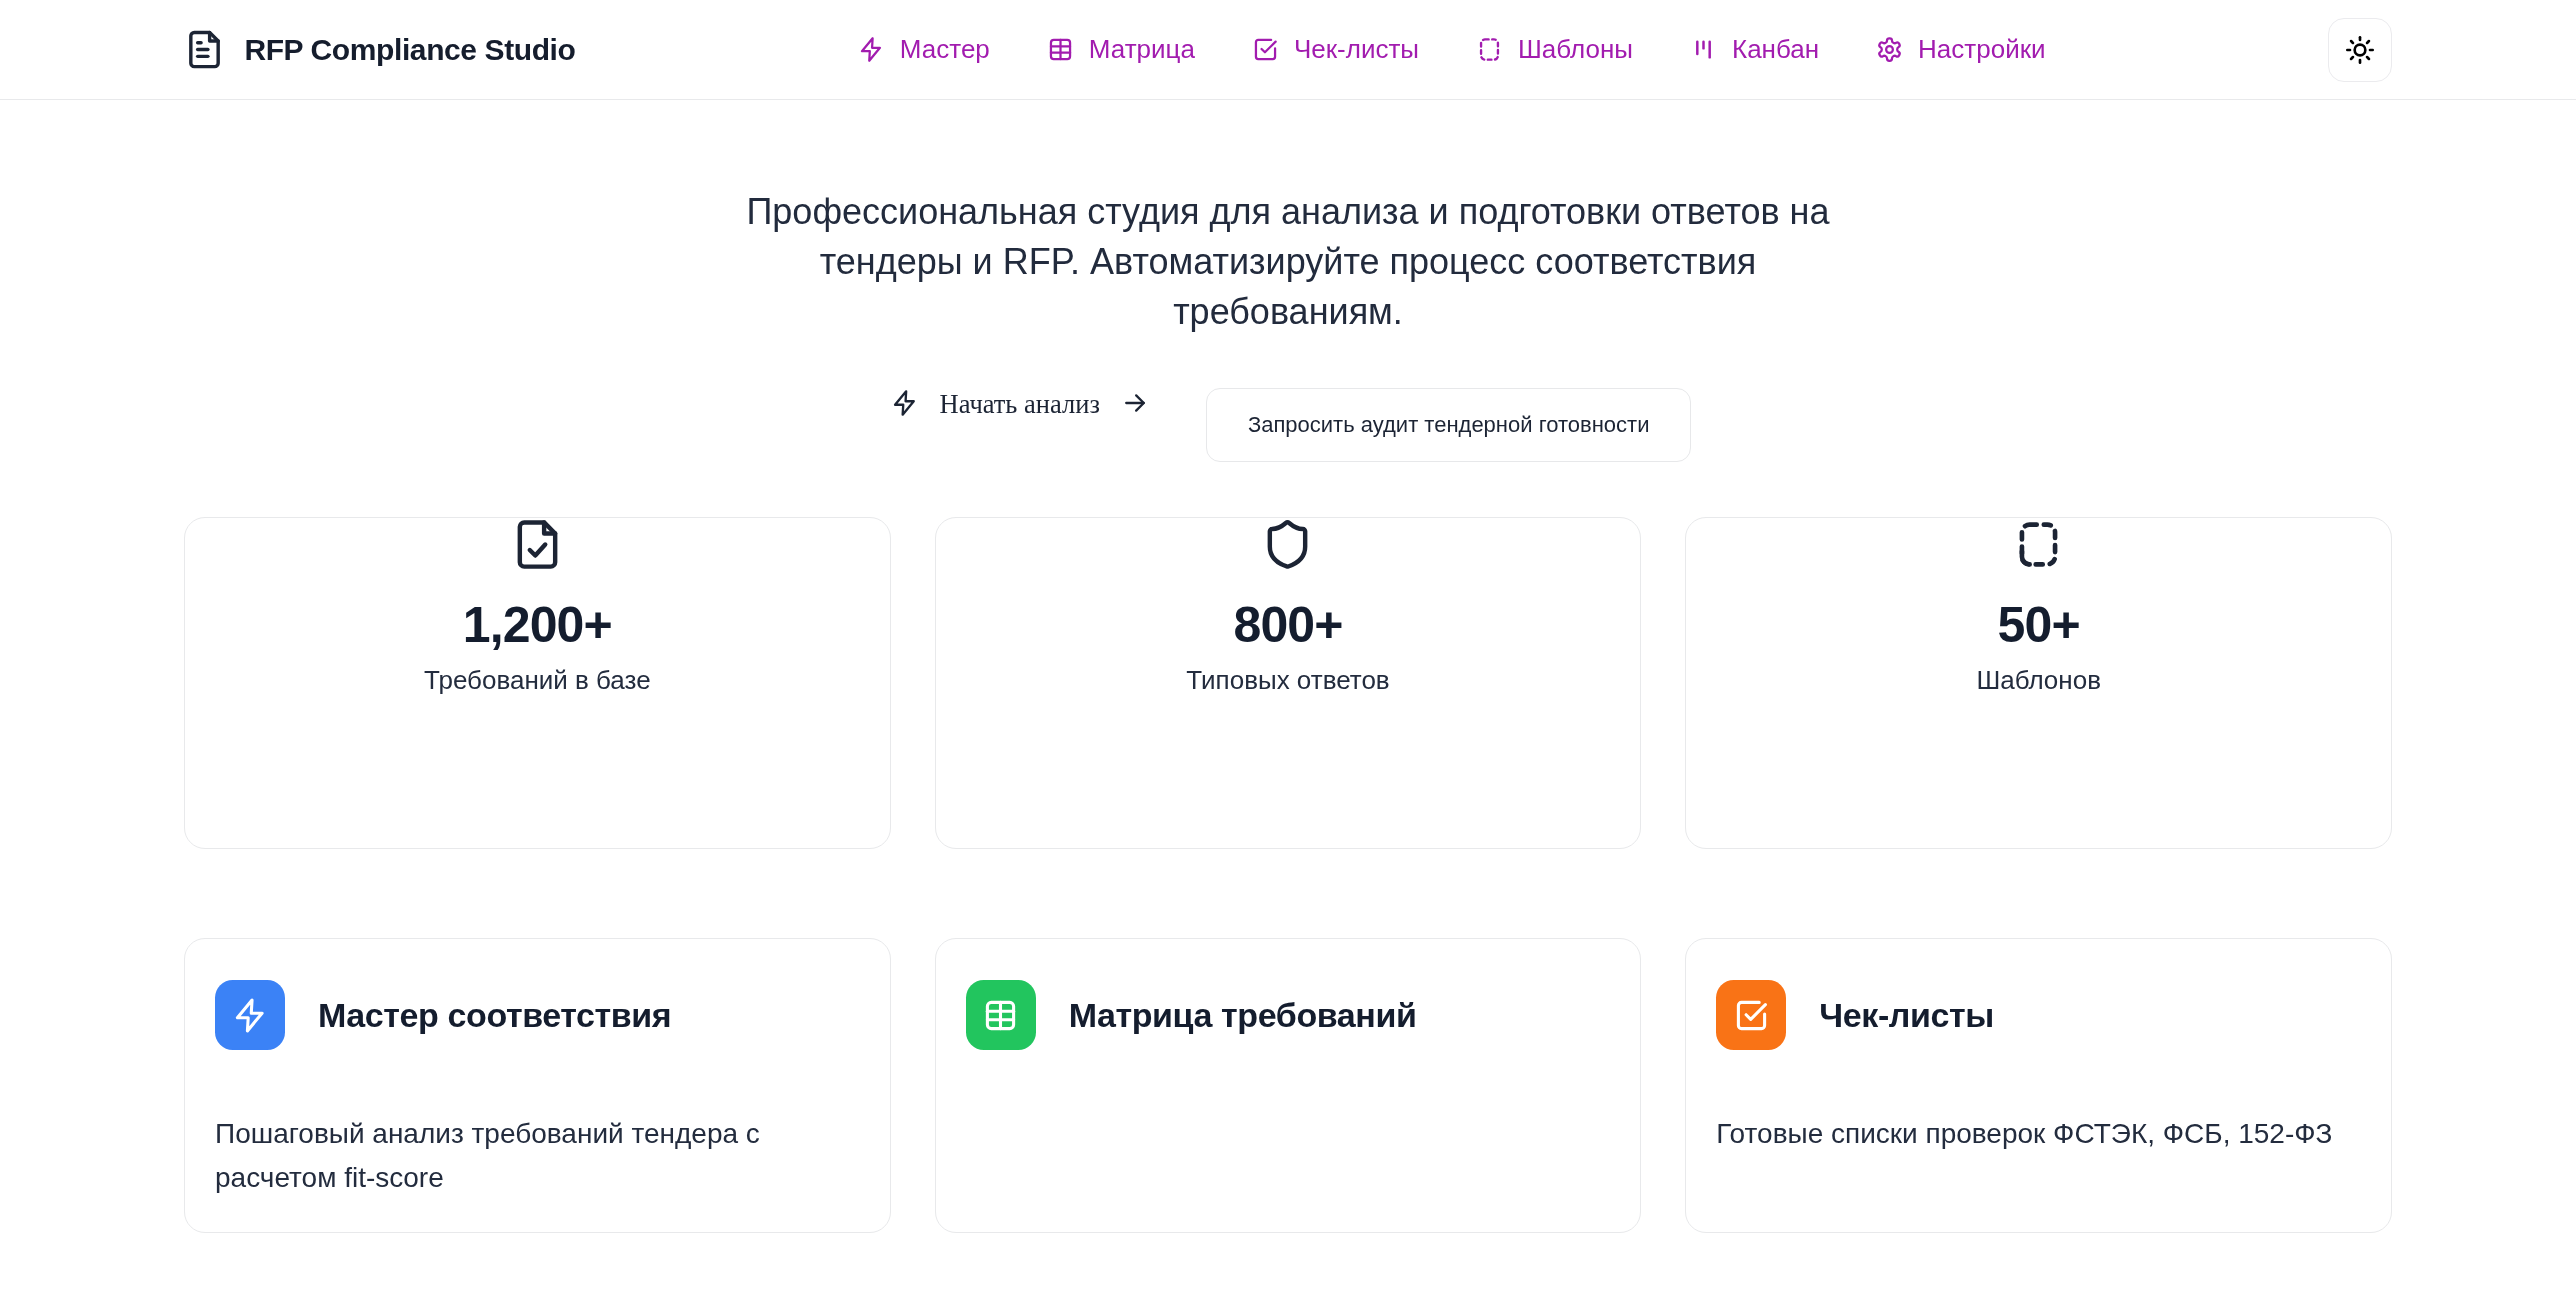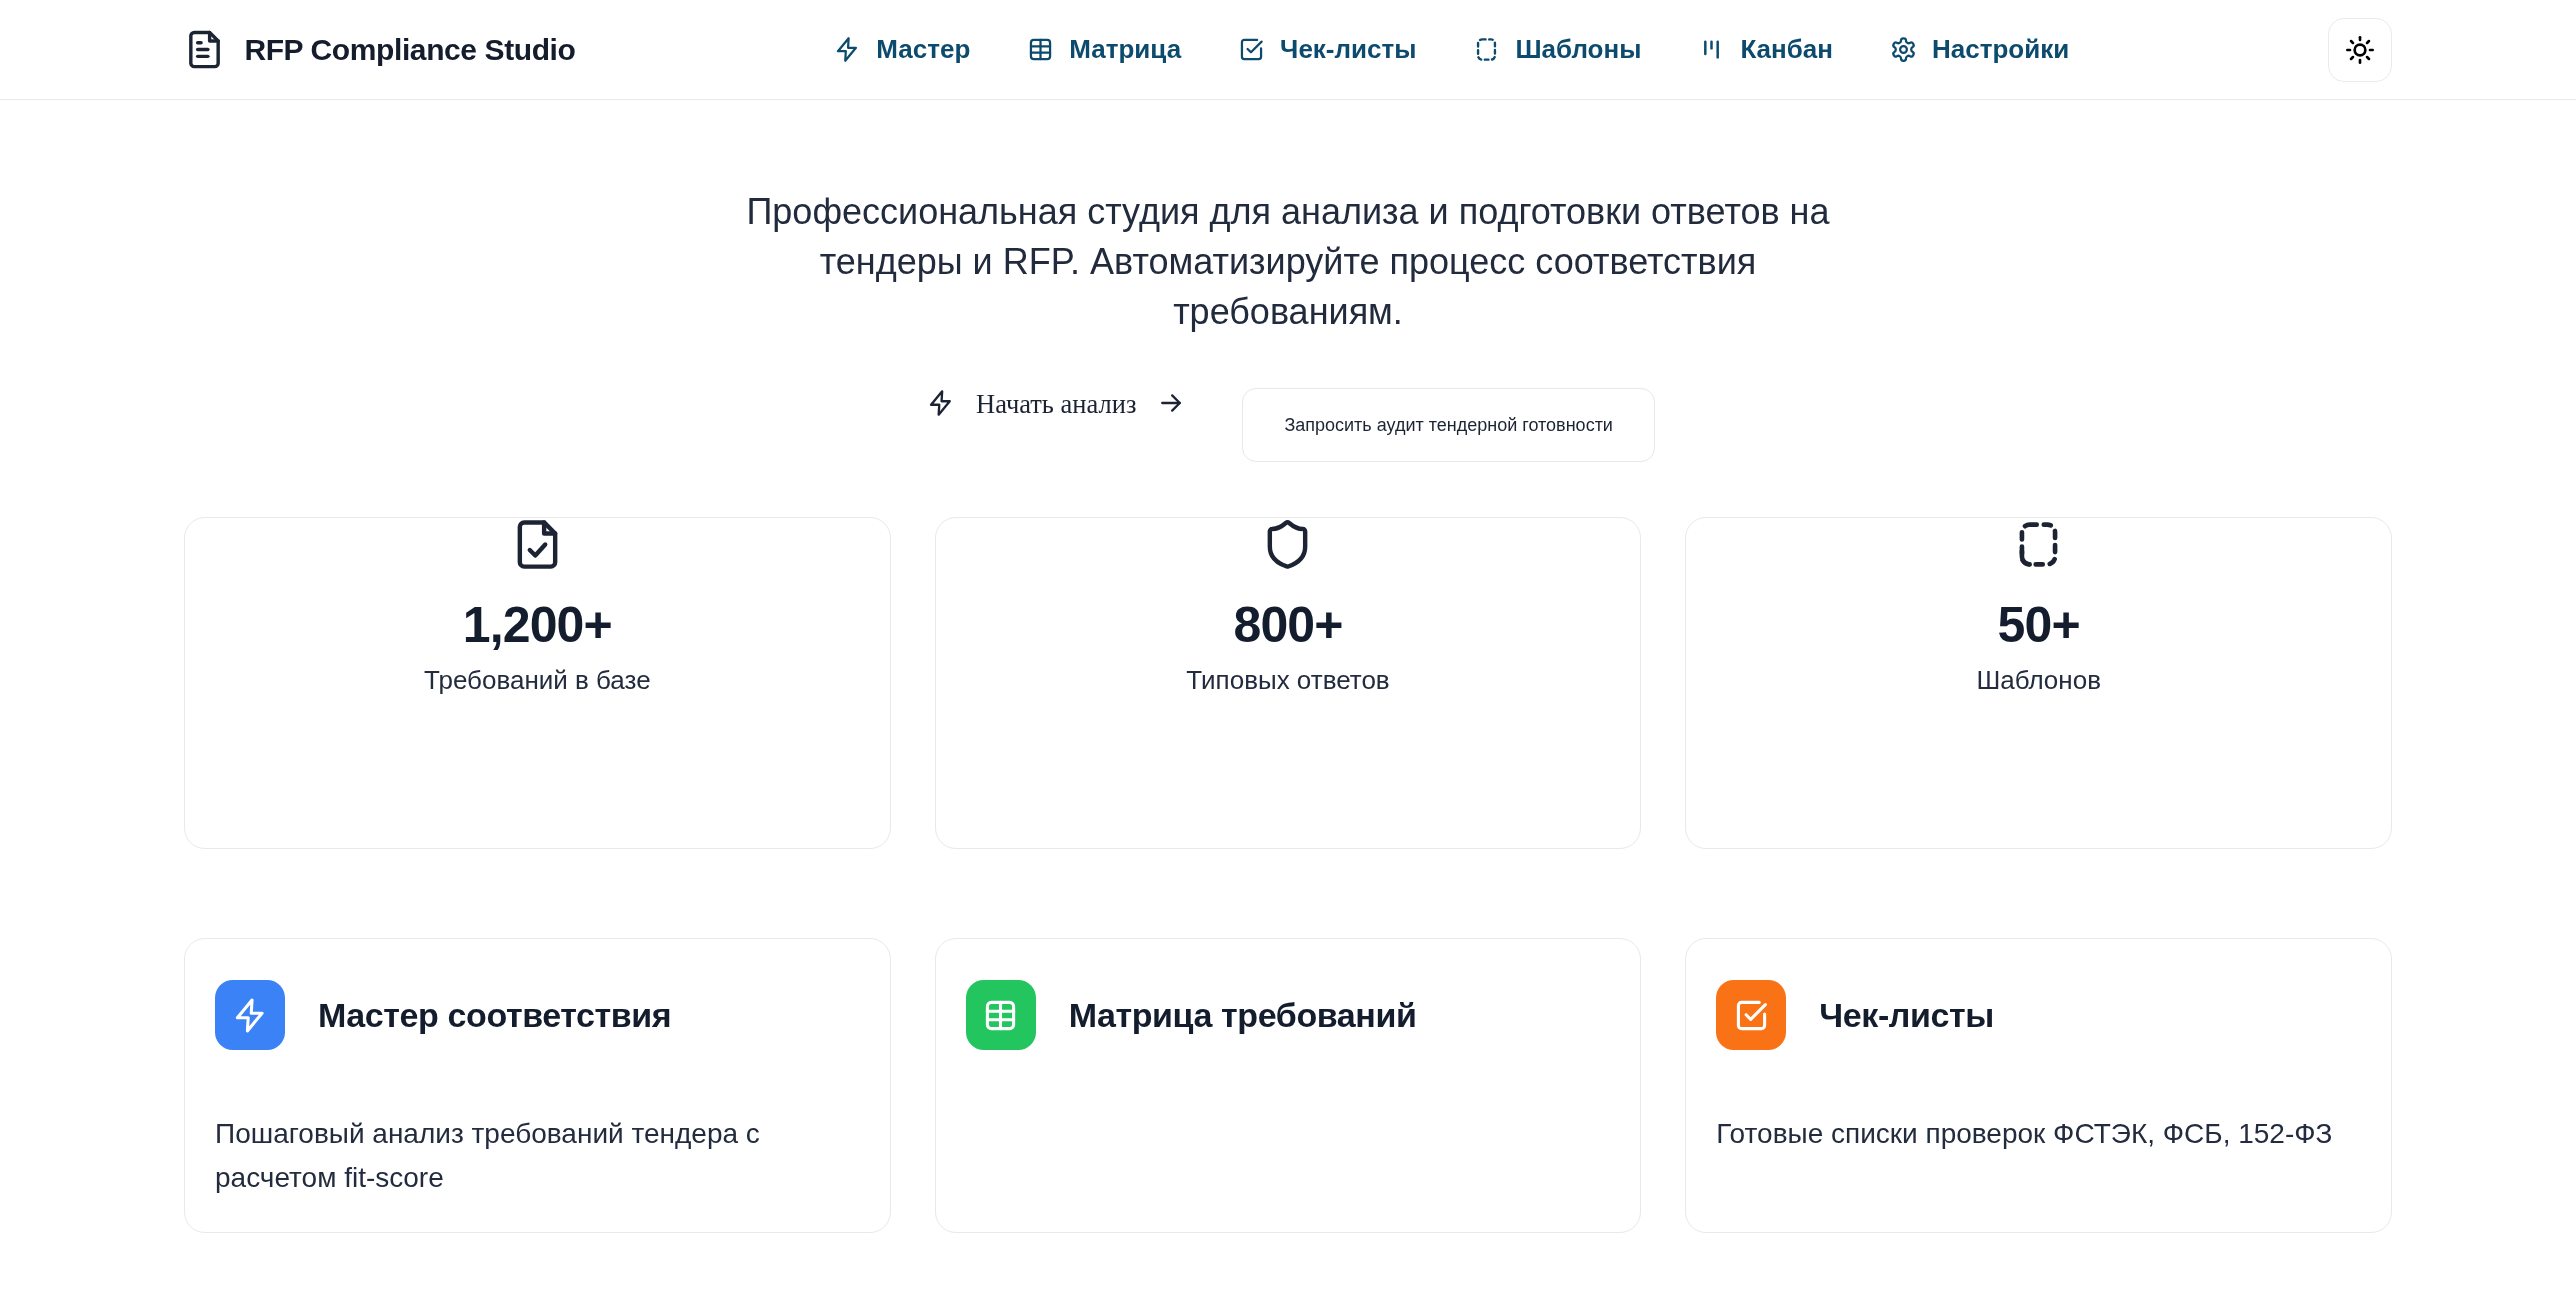--- a/index.html
+++ b/index.html
@@ -16,21 +16,21 @@
   header {
     height: 100px; border-bottom: 1.8px solid #e8e9eb;
     display: flex; align-items: center; background: #fff;
   }
   .header-inner { display: flex; align-items: center; justify-content: space-between; width: 2208px; margin: 0 auto; }
   .logo { display: flex; align-items: center; gap: 19.4px; }
   .logo svg { width: 41px; height: 41px; }
   .logo-title { font-size: 30px; font-weight: 700; color: #151d2d; letter-spacing: -0.4px; }
 
   nav { display: flex; align-items: center; gap: 57px; }
-  .nav-item { display: flex; align-items: center; gap: 15px; font-size: 26px; font-weight: 700; color: #0c4a6e; cursor: pointer; }
+  .nav-item { display: flex; align-items: center; gap: 15px; font-size: 26px; font-weight: 400; color: #a21caf; cursor: pointer; }
   .nav-item svg { width: 27px; height: 27px; }
 
   .theme-btn {
     width: 64px; height: 64px; border: 1.8px solid #ebebee; border-radius: 16px;
     background: #fff; display: flex; align-items: center; justify-content: center; cursor: pointer;
   }
   .theme-btn svg { width: 32px; height: 32px; }
 
   
   .hero { text-align: center; padding-top: 55px; }
@@ -45,21 +45,21 @@
   .cta-row { margin-top: 51px; display: flex; align-items: center; justify-content: center; gap: 51px; }
   .primary-cta {
     display: flex; align-items: flex-start; gap: 21px; cursor: pointer;
     background: none; border: none; font-family: Liberation Serif, serif;
     font-size: 26.5px; font-weight: 500; color: #1c2434; height: 74px;
   }
   .primary-cta svg { width: 28px; height: 28px; }
   .secondary-cta {
     height: 74px; padding: 0 41px; background: #fff; cursor: pointer;
     border: 1.8px solid #e7e8ea; border-radius: 14px; font-family: inherit;
-    font-size: 18px; font-weight: 500; color: #1c2434;
+    font-size: 22px; font-weight: 500; color: #1c2434;
     display: flex; align-items: center;
   }
 
   
   .grid3 { display: grid; grid-template-columns: repeat(3, 1fr); gap: 44px; }
   .stats-grid { margin-top: 55px; }
   .stat-card {
     height: 332px; background: #fff; border: 1.8px solid #e8e9eb; border-radius: 21px;
     display: flex; flex-direction: column; align-items: center; 
   }

